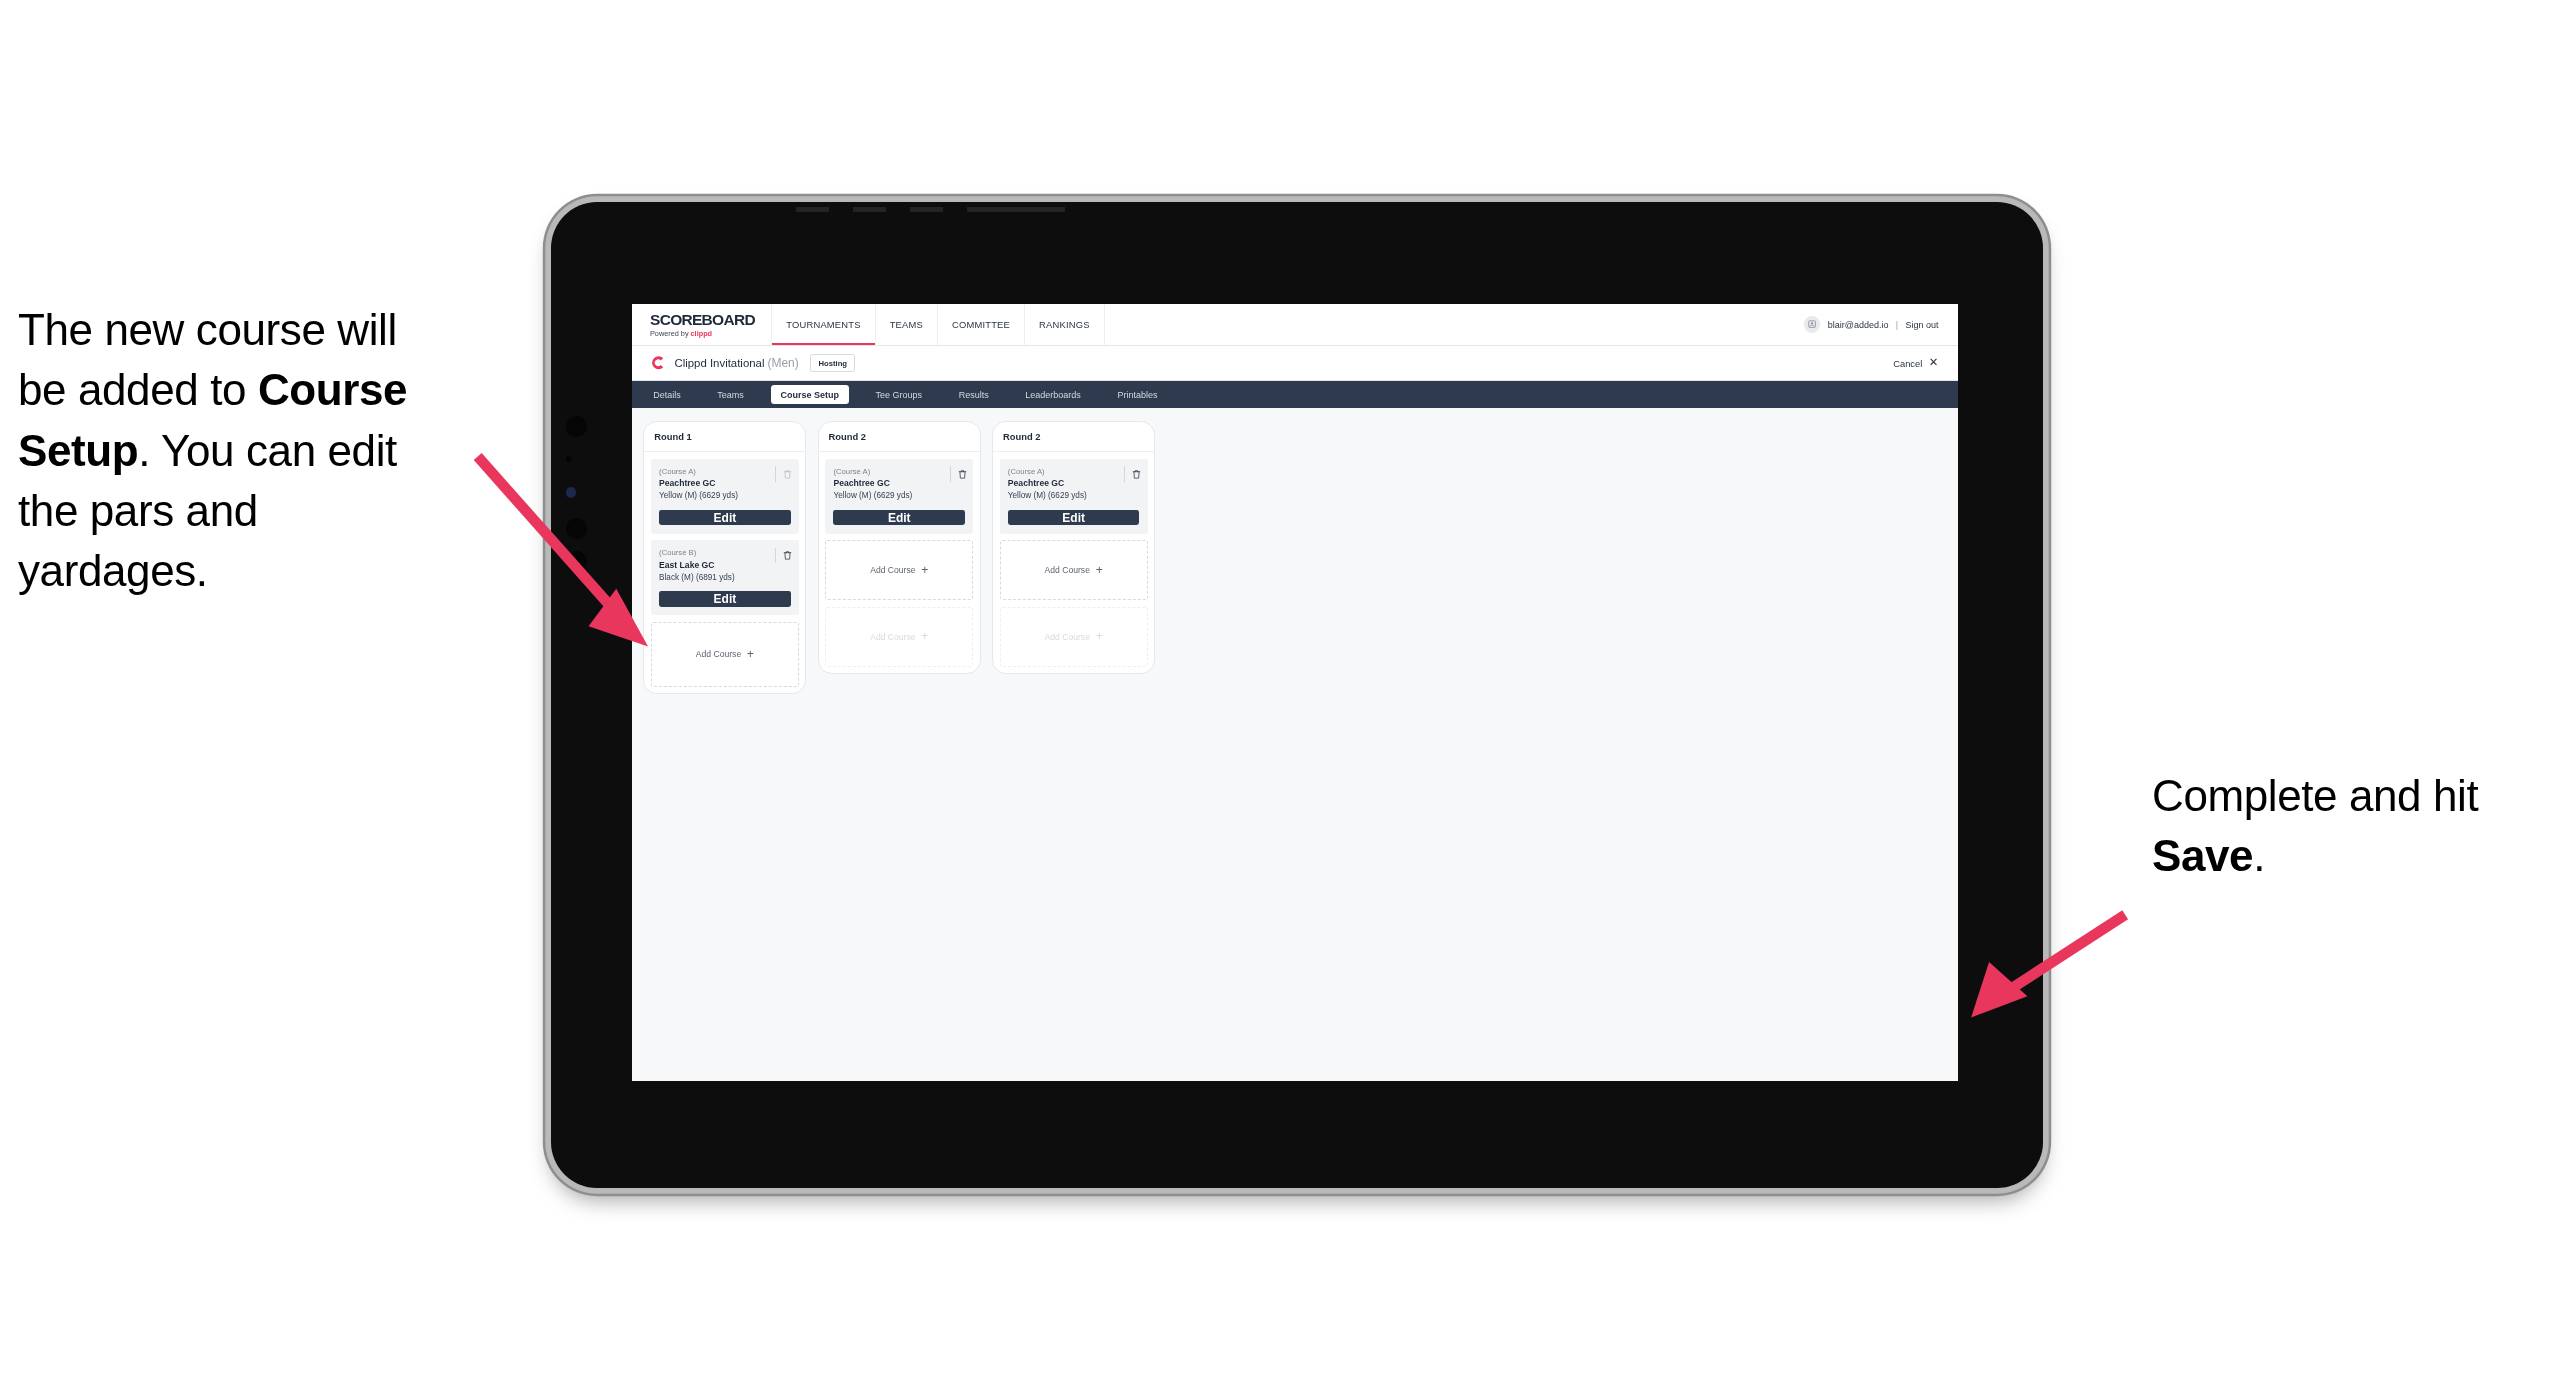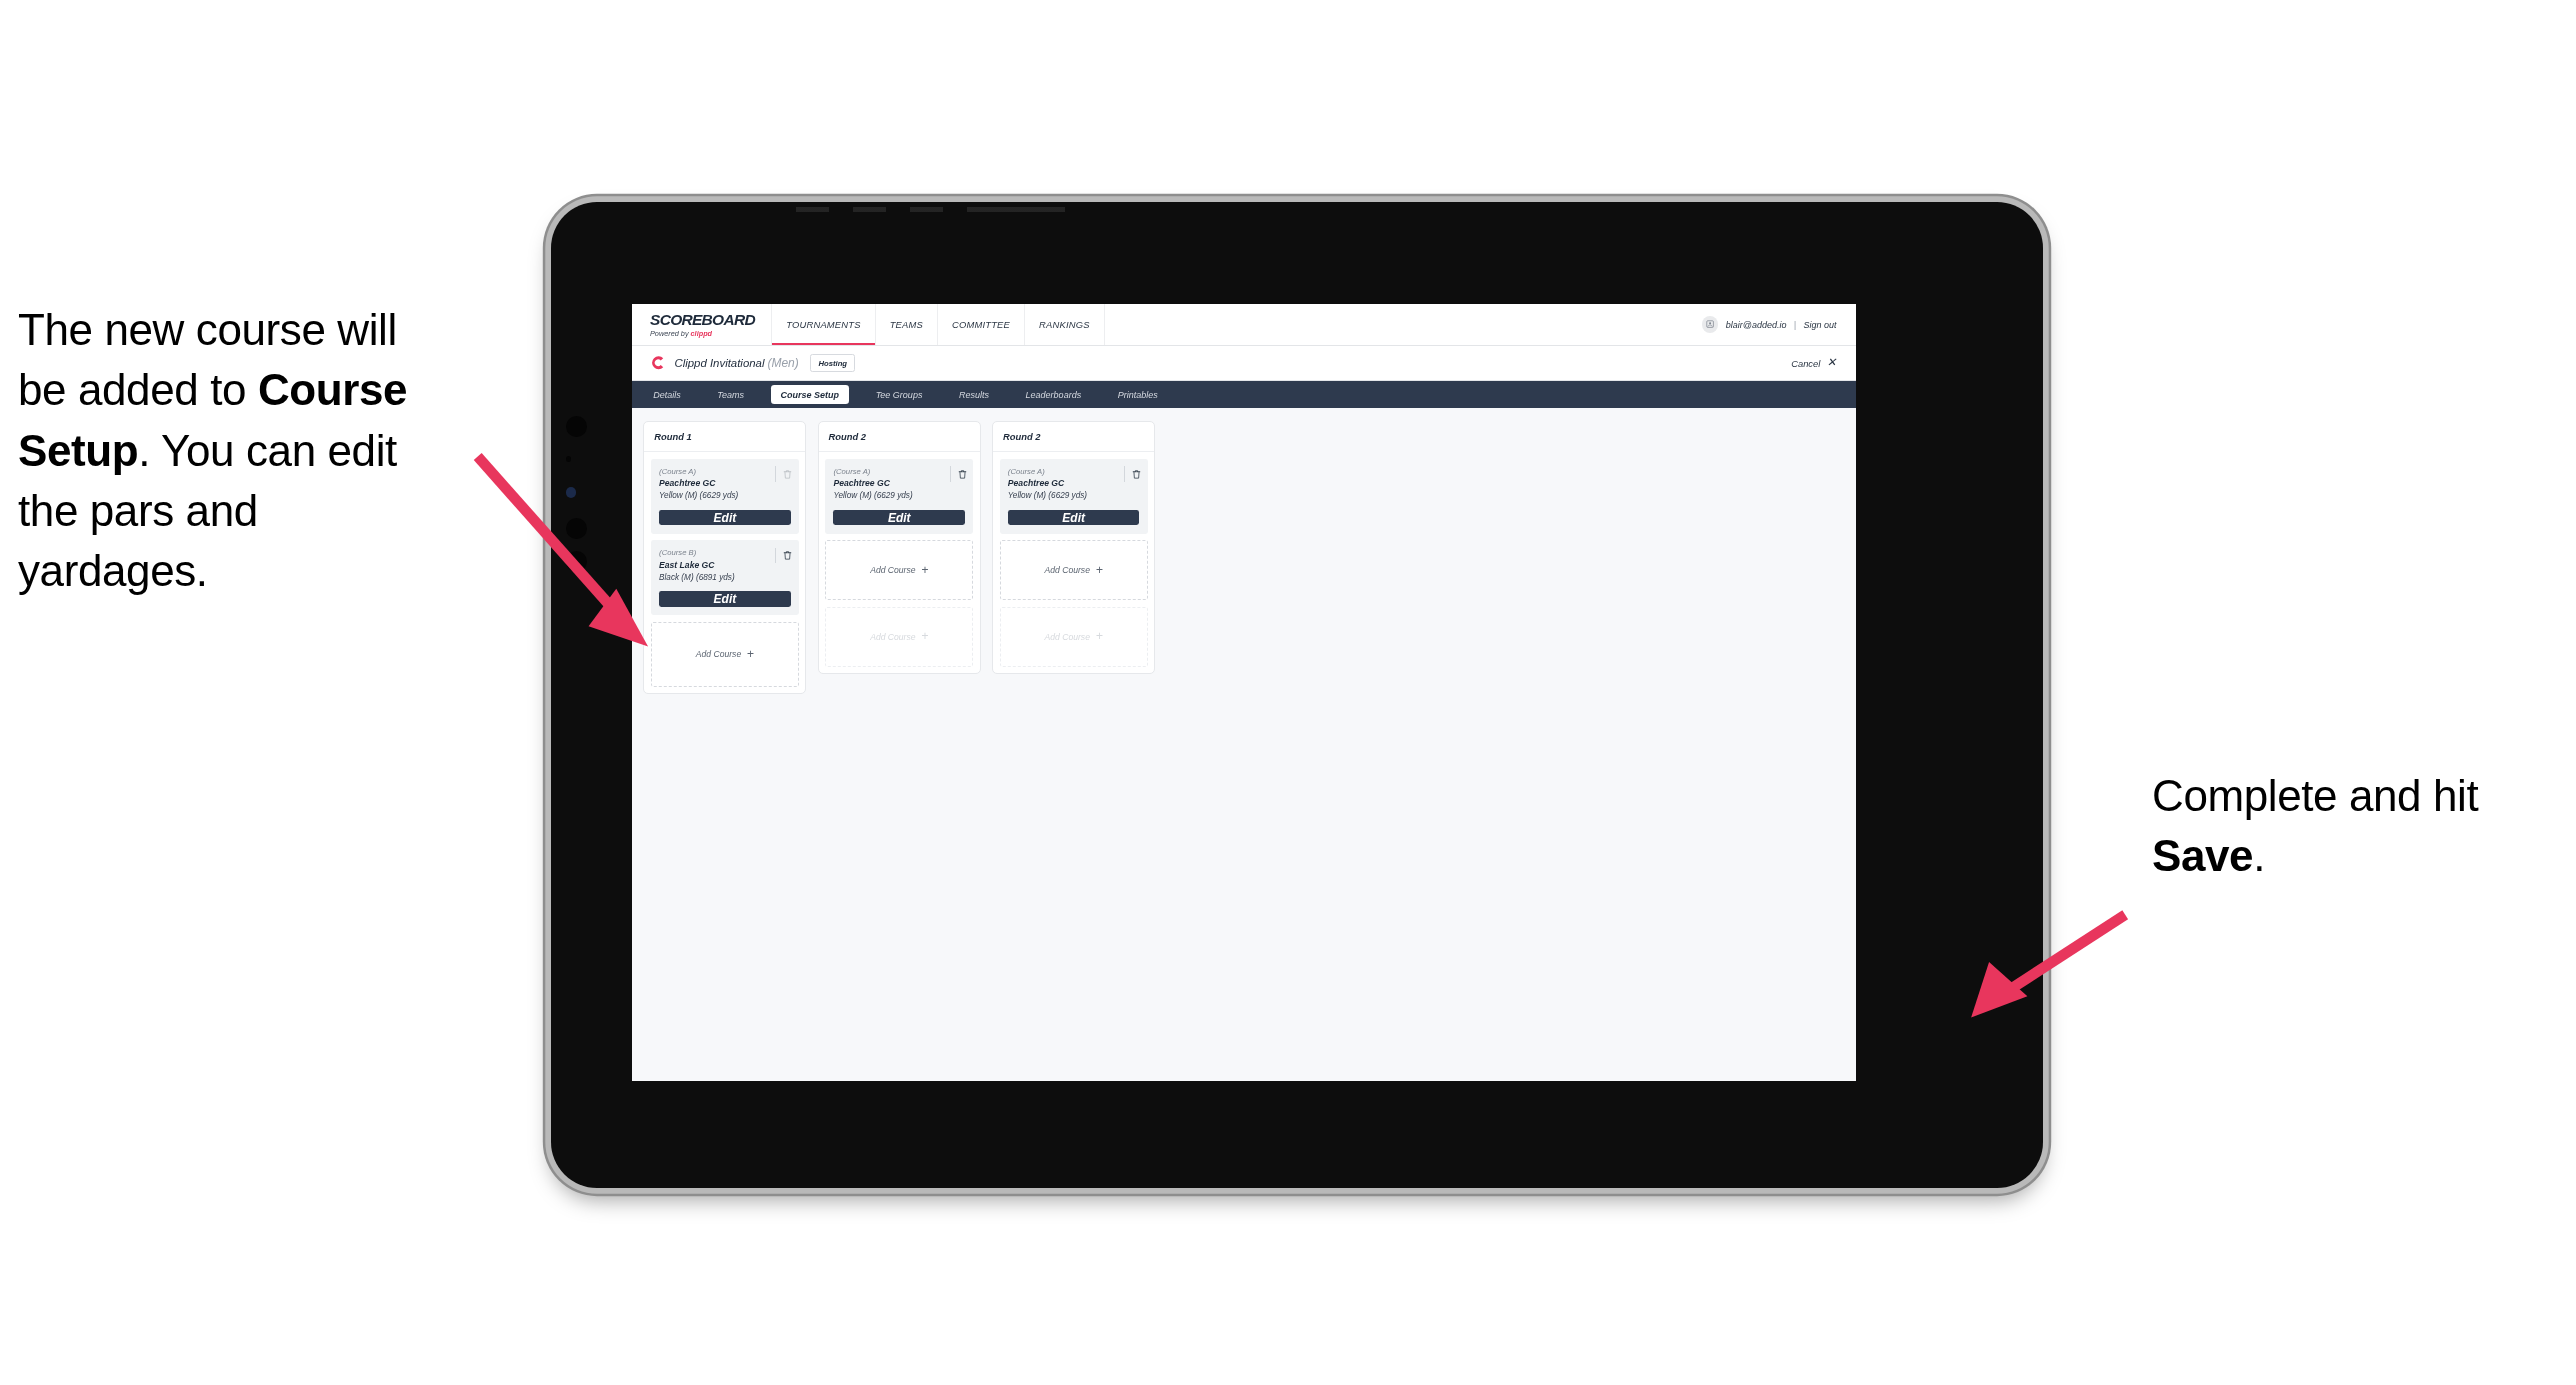--- a/index.html
+++ b/index.html
@@ -55,24 +55,23 @@
   .speaker {
     position: absolute; top: 4.9px; left: 245px; width: 269px; height: 4.9px;
     background: linear-gradient(90deg,#3a3a3a 0 33px,transparent 33px 57px,#3a3a3a 57px 90px,transparent 90px 114px,#3a3a3a 114px 147px,transparent 147px 171px,#3a3a3a 171px 204px);
     opacity: .5;
   }
 
   
   .app {
     position: absolute;
     left: 632px; top: 304px;
-    width: 1224px; height: 777px;
+    width: 1326px; height: 777px;
     background: #f7f8fa;
     overflow: hidden;
-    font-style: italic;
   }
 
   
   .topbar {
     height: 42px; background: #ffffff;
     border-bottom: 0.8px solid #e3e5e8;
     display: flex; align-items: stretch;
   }
   .brand {
     display: flex; flex-direction: column; justify-content: center;
@@ -143,21 +142,21 @@
     cursor: pointer; white-space: nowrap;
   }
   .tabitem.active { background: #ffffff; color: #1e2a3a; font-weight: 600; }
 
   
   .board {
     display: flex; gap: 11.4px; padding: 13px 11.4px;
   }
   .round-col {
     width: 163px; background: #ffffff;
-    border: 0.8px solid #e6e8eb; border-radius: 5px;
+    border: 0.8px solid #e6e8eb; border-radius: 14px;
     display: flex; flex-direction: column;
     align-self: flex-start;
   }
   .round-head {
     padding: 9px 9.8px; font-size: 9.4px; font-weight: 600; color: #1e2a3a;
     border-bottom: 0.8px solid #eceef1;
   }
   .round-body { padding: 6.5px; display: flex; flex-direction: column; gap: 6.5px; }
 
   .course-card {

